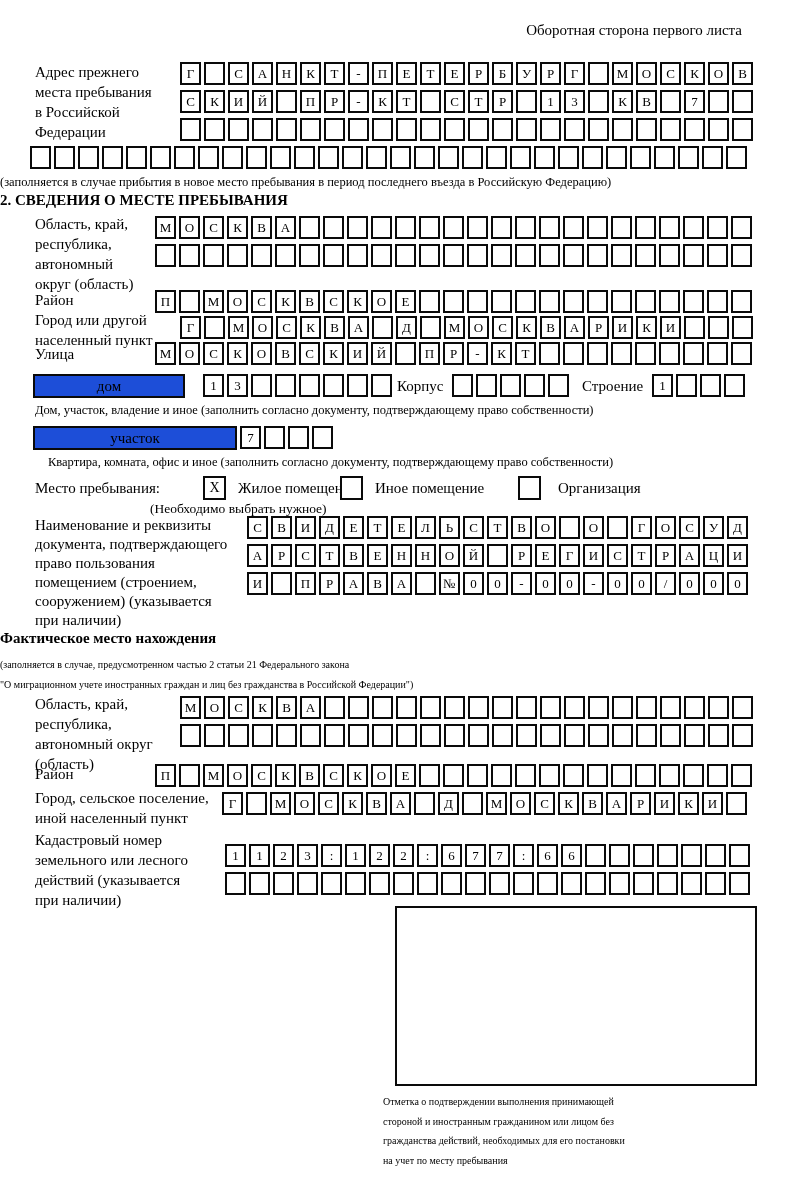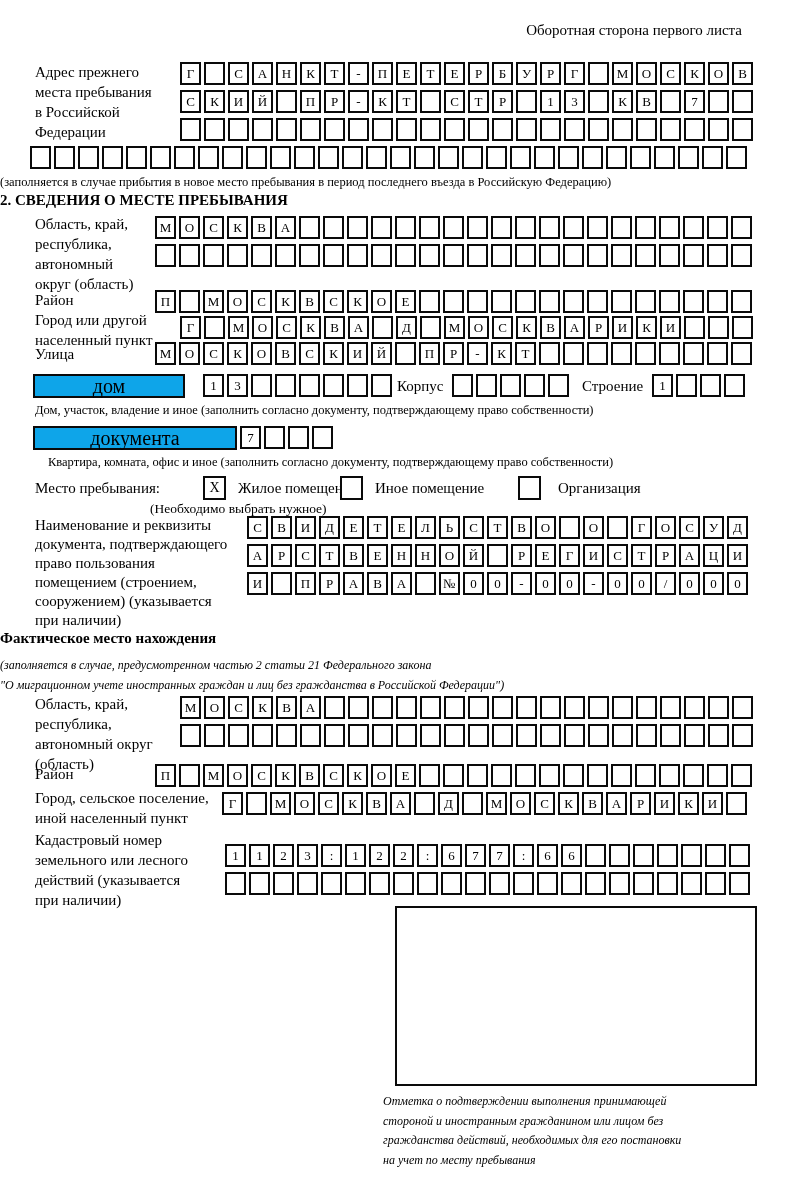--- a/index.html
+++ b/index.html
@@ -11,30 +11,30 @@
   .lbl{font-size:15px;line-height:20px;}
   .center{text-align:left;}
   .bold{font-weight:bold;}
   .cellrow{position:absolute;display:flex;gap:3px;}
   .cell{
     width:17px;height:19px;border:2px solid #0a0a0a;background:#fff;
     display:flex;align-items:center;justify-content:center;
     font-size:13px;font-family:"Liberation Serif", serif;
   }
   .bigcell-label{
-    position:absolute;height:20px;border:2px solid #0a0a0a;background:#0ea5e9;
-    display:flex;align-items:center;justify-content:center;font-size:20px;
+    position:absolute;height:20px;border:2px solid #0a0a0a;background:#1d4ed8;
+    display:flex;align-items:center;justify-content:center;font-size:15px;
   }
   .checkbox{
     position:absolute;width:19px;height:20px;border:2px solid #0a0a0a;background:#fff;
     display:flex;align-items:center;justify-content:center;font-size:14px;
   }
   .stampbox{position:absolute;border:2px solid #0a0a0a;background:#fff;}
   .cap{font-size:12.5px;line-height:16px;}
-  .note-c{font-size:12px;line-height:20px;font-style:italic;}
+  .note-c{font-size:10px;line-height:20px;}
 </style>
 </head>
 <body>
 
 <div class="abs" style="top:22px;right:58px;">Оборотная сторона первого листа</div>
 
 <div class="abs lbl" style="left:35px;top:62px;width:145px;">
   <div>Адрес прежнего</div>
   <div>места пребывания</div>
   <div>в Российской</div>
@@ -325,21 +325,21 @@
   </div>
 <div class="abs lbl" style="left:582px;top:376px;">Строение</div>
 <div class="cellrow" style="left:652px;top:374px;">
     <span class="cell">1</span>
     <span class="cell"></span>
     <span class="cell"></span>
     <span class="cell"></span>
   </div>
 <div class="abs cap" style="left:35px;top:402px;width:760px;">Дом, участок, владение и иное (заполнить согласно документу, подтверждающему право собственности)</div>
 
-<div class="bigcell-label" style="left:33px;top:426px;width:200px;">документа</div>
+<div class="bigcell-label" style="left:33px;top:426px;width:200px;">участок</div>
 <div class="cellrow" style="left:240px;top:426px;">
     <span class="cell">7</span>
     <span class="cell"></span>
     <span class="cell"></span>
     <span class="cell"></span>
   </div>
 <div class="abs cap" style="left:48px;top:454px;width:760px;">Квартира, комната, офис и иное (заполнить согласно документу, подтверждающему право собственности)</div>
 
 <div class="abs lbl" style="left:35px;top:478px;">Место пребывания:</div>
 <div class="checkbox" style="left:203px;top:476px;">X</div>

